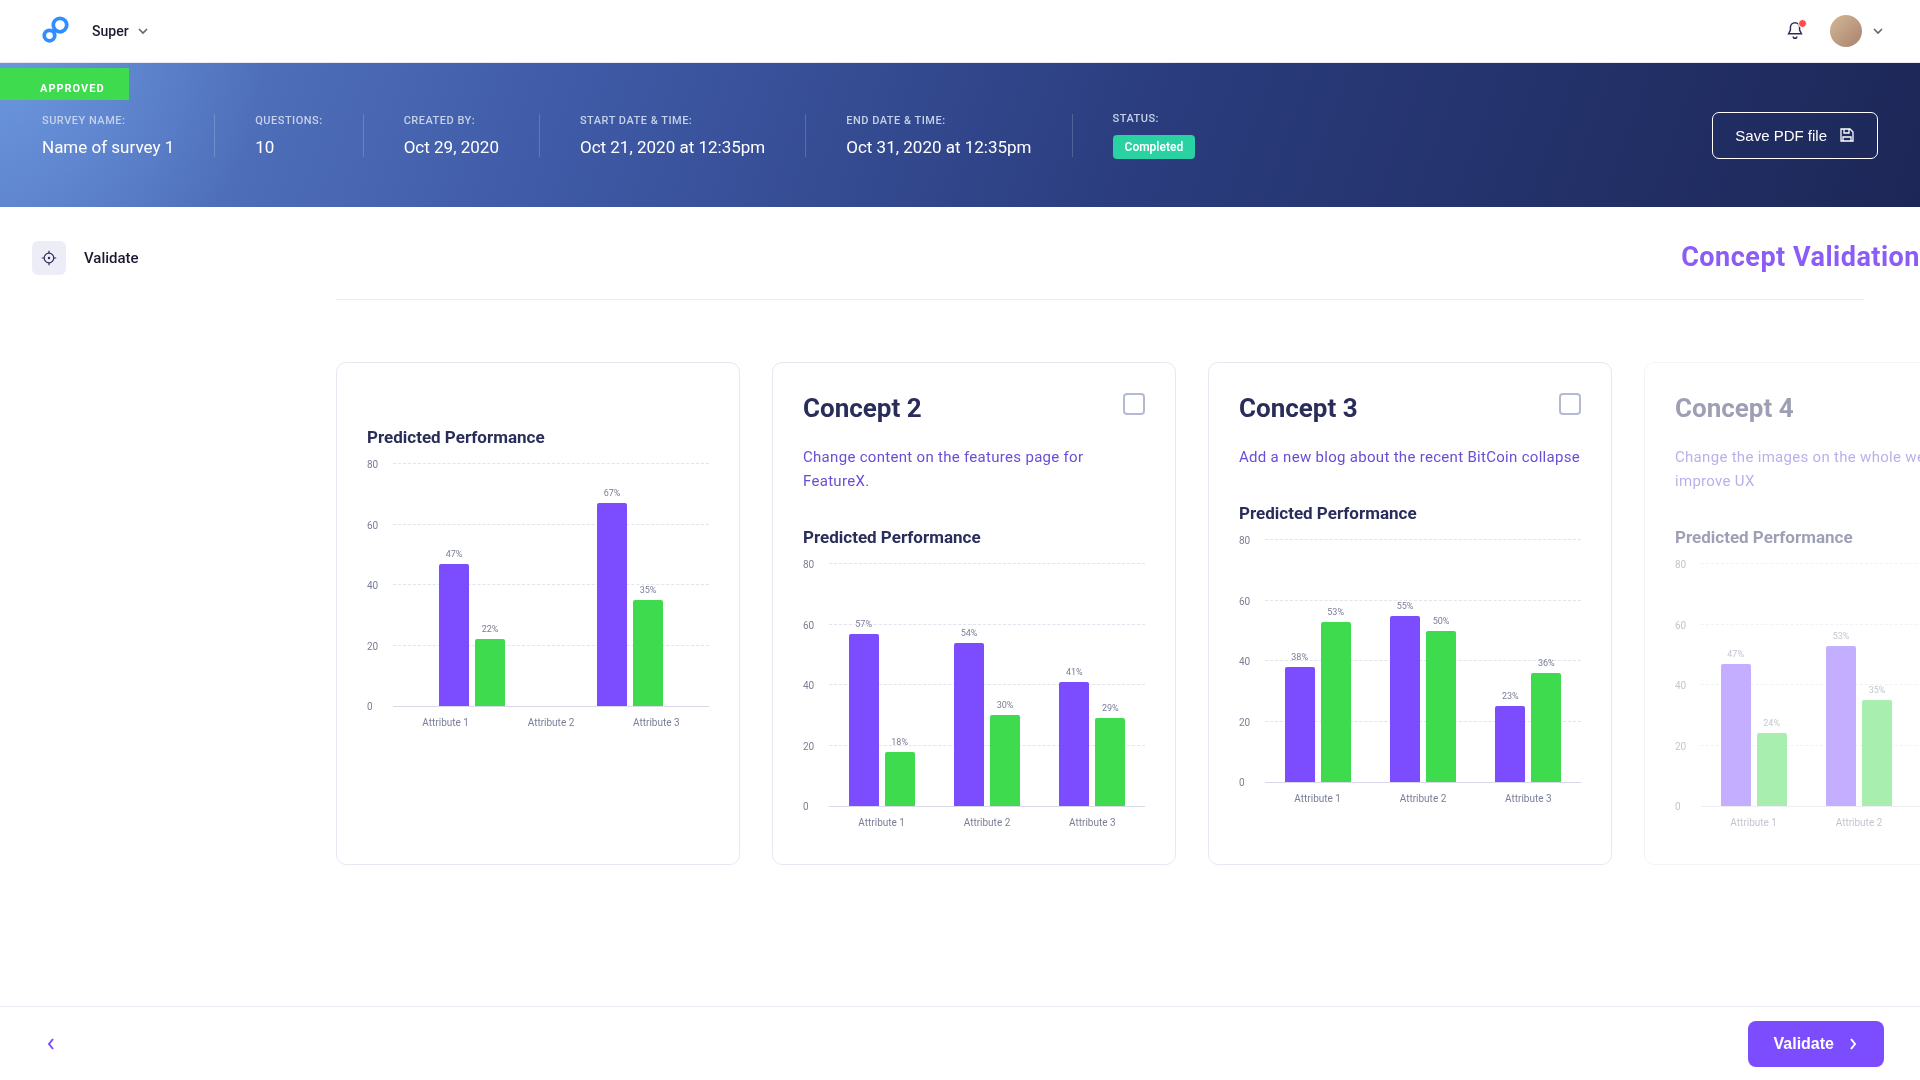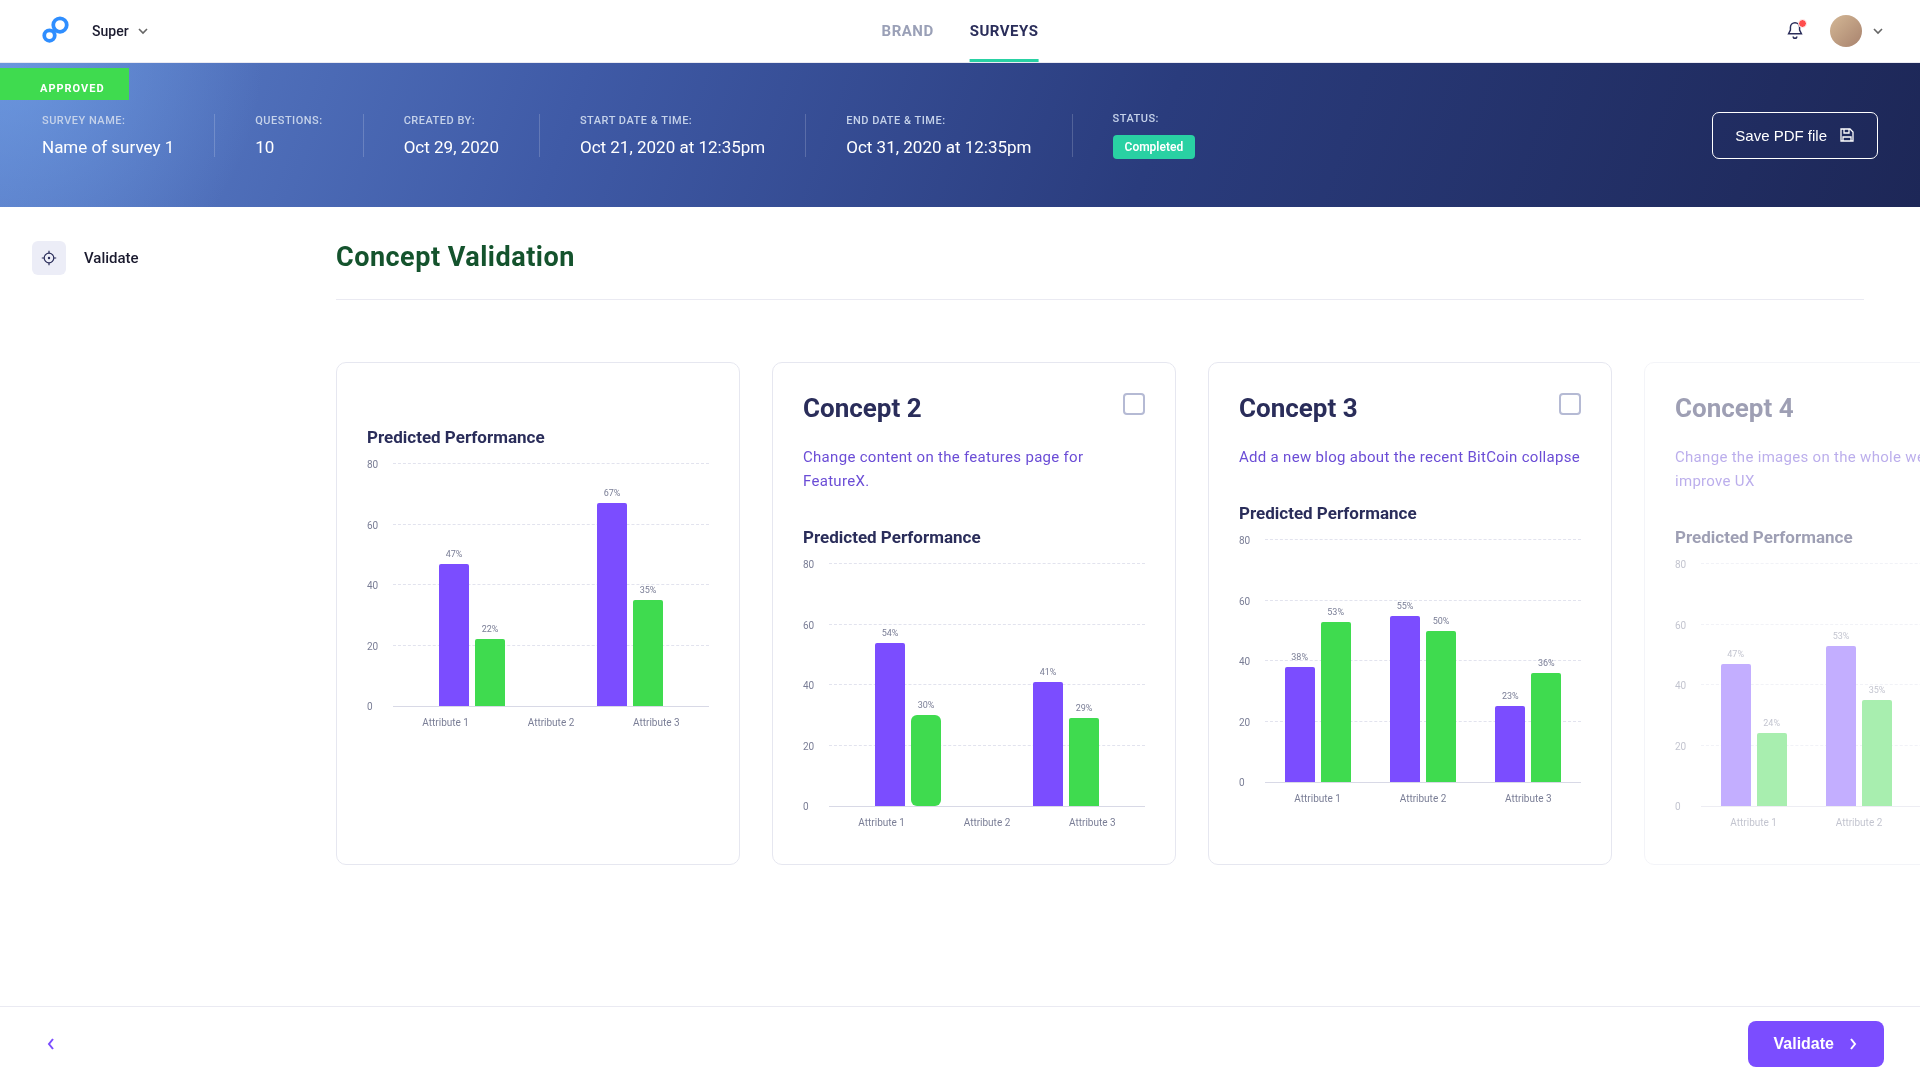--- a/index.html
+++ b/index.html
@@ -39,21 +39,21 @@
 
 
 .content-wrap { display: flex; }
 .sidebar { width: 296px; padding: 34px 32px; }
 .side-item { display: flex; align-items: center; gap: 18px; cursor: pointer; }
 .side-icon { width: 34px; height: 34px; background: #ecedf7; border-radius: 6px; display: flex; align-items: center; justify-content: center; }
 .side-icon svg { width: 16px; height: 16px; }
 .side-item span { font-size: 15px; color: #1a1a2e; font-weight: 500; }
 
 .main { flex: 1; padding: 34px 0 0 40px; min-width: 0; }
-.page-title { font-size: 27px; font-weight: 700; color: #14532d; letter-spacing: 0.5px; }
+.page-title { font-size: 27px; font-weight: 700; color: #8b5cf6; letter-spacing: 0.5px; text-align: right; }
 .title-rule { height: 1px; background: #eaeaf2; margin-top: 26px; margin-right: 56px;}
 
 .cards-row { display: flex; gap: 32px; margin-top: 62px; overflow: hidden; }
 .card { width: 404px; flex-shrink: 0; border: 1px solid #e6e7f0; border-radius: 10px; padding: 30px 30px 36px 30px; background: #fff; position: relative; }
 .card.faded { opacity: 0.45; }
 .card-head { display: flex; justify-content: space-between; align-items: flex-start; }
 .card-title { font-size: 26px; font-weight: 700; color: #2a2d5a; }
 .checkbox { width: 22px; height: 22px; border-radius: 4px; border: 2px solid #b5bad4; cursor: pointer; display: flex; align-items: center; justify-content: center; }
 .checkbox.checked { background: #29d1a3; border-color: #29d1a3; }
 .checkbox.checked svg { width: 14px; height: 14px; }
@@ -91,24 +91,20 @@
         <circle cx="32" cy="16" r="9" stroke="#2f8eff" stroke-width="5"></circle>
         <path d="M23 25 L27 21" stroke="#2f8eff" stroke-width="5"></path>
       </svg>
   </div>
   <div class="tenant">
     <span>Super</span>
     <svg viewBox="0 0 12 12">
         <path d="M2 4 L6 8 L10 4" stroke="#666" stroke-width="1.6" fill="none"></path>
       </svg>
   </div>
-  <nav class="topnav">
-    <a href="#">BRAND</a>
-    <a href="#" class="active">SURVEYS</a>
-  </nav>
   <div class="topbar-right">
     <div class="bell">
       <svg viewBox="0 0 24 24">
           <path d="M12 3a5 5 0 0 0-5 5v3l-2 4h14l-2-4V8a5 5 0 0 0-5-5zm-2 15a2 2 0 0 0 4 0" fill="none" stroke="#2a2d5a" stroke-width="1.6"></path>
         </svg>
     </div>
     <div class="profile">
       <div class="avatar"></div>
       <svg viewBox="0 0 12 12">
           <path d="M2 4 L6 8 L10 4" stroke="#666" stroke-width="1.6" fill="none"></path>
@@ -223,24 +219,32 @@
               <div class="ytick" style="bottom: 60.5px;">20</div>
               <div class="gridline" style="bottom: 60.5px;"></div>
               <div class="ytick" style="bottom: 121px;">40</div>
               <div class="gridline" style="bottom: 121px;"></div>
               <div class="ytick" style="bottom: 181.5px;">60</div>
               <div class="gridline" style="bottom: 181.5px;"></div>
               <div class="ytick" style="bottom: 242px;">80</div>
               <div class="gridline" style="bottom: 242px;"></div>
               <div class="groups">
                 <div class="group">
+                  <div class="bar purple" style="height: 172.425px;">
+                    <div class="bar-label">57%</div>
+                  </div>
+                  <div class="bar green" style="height: 54.45px;">
+                    <div class="bar-label">18%</div>
+                  </div>
+                </div>
+                <div class="group">
                   <div class="bar purple" style="height: 163.35px;">
                     <div class="bar-label">54%</div>
                   </div>
-                  <div class="bar green" style="height: 90.75px; border-radius: 6px;">
+                  <div class="bar green" style="height: 90.75px;">
                     <div class="bar-label">30%</div>
                   </div>
                 </div>
                 <div class="group">
                   <div class="bar purple" style="height: 124.025px;">
                     <div class="bar-label">41%</div>
                   </div>
                   <div class="bar green" style="height: 87.725px;">
                     <div class="bar-label">29%</div>
                   </div>

